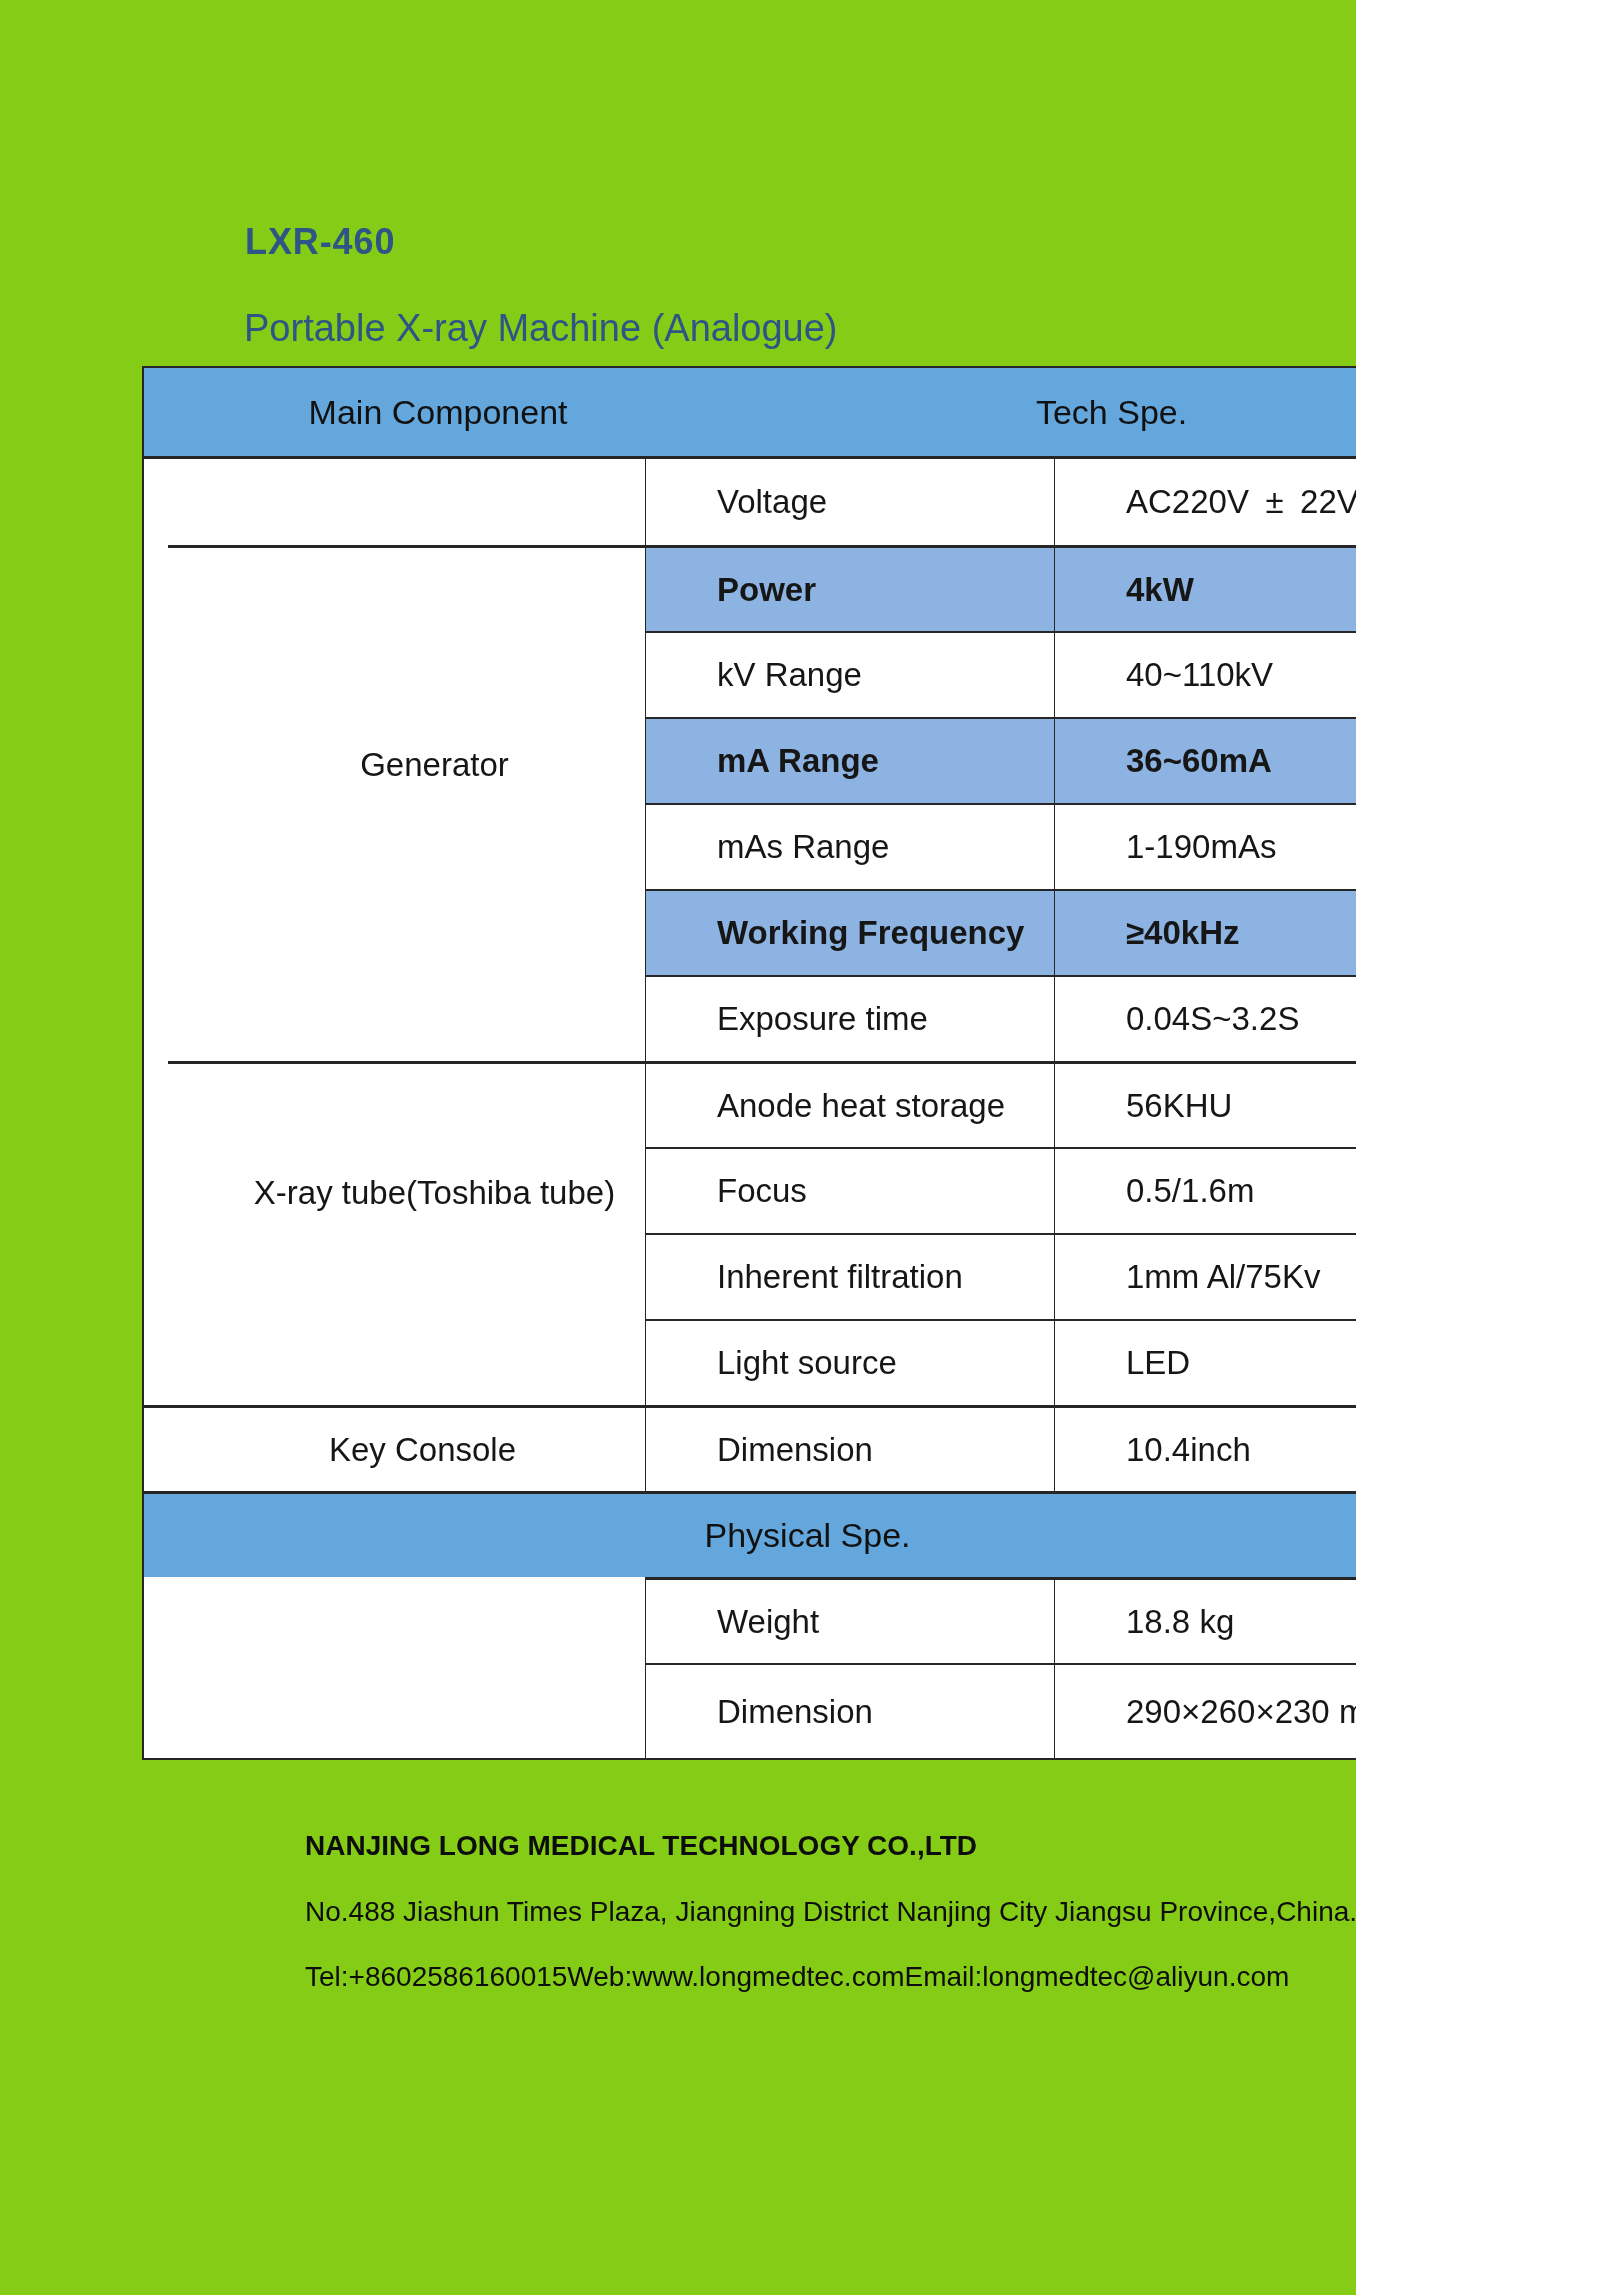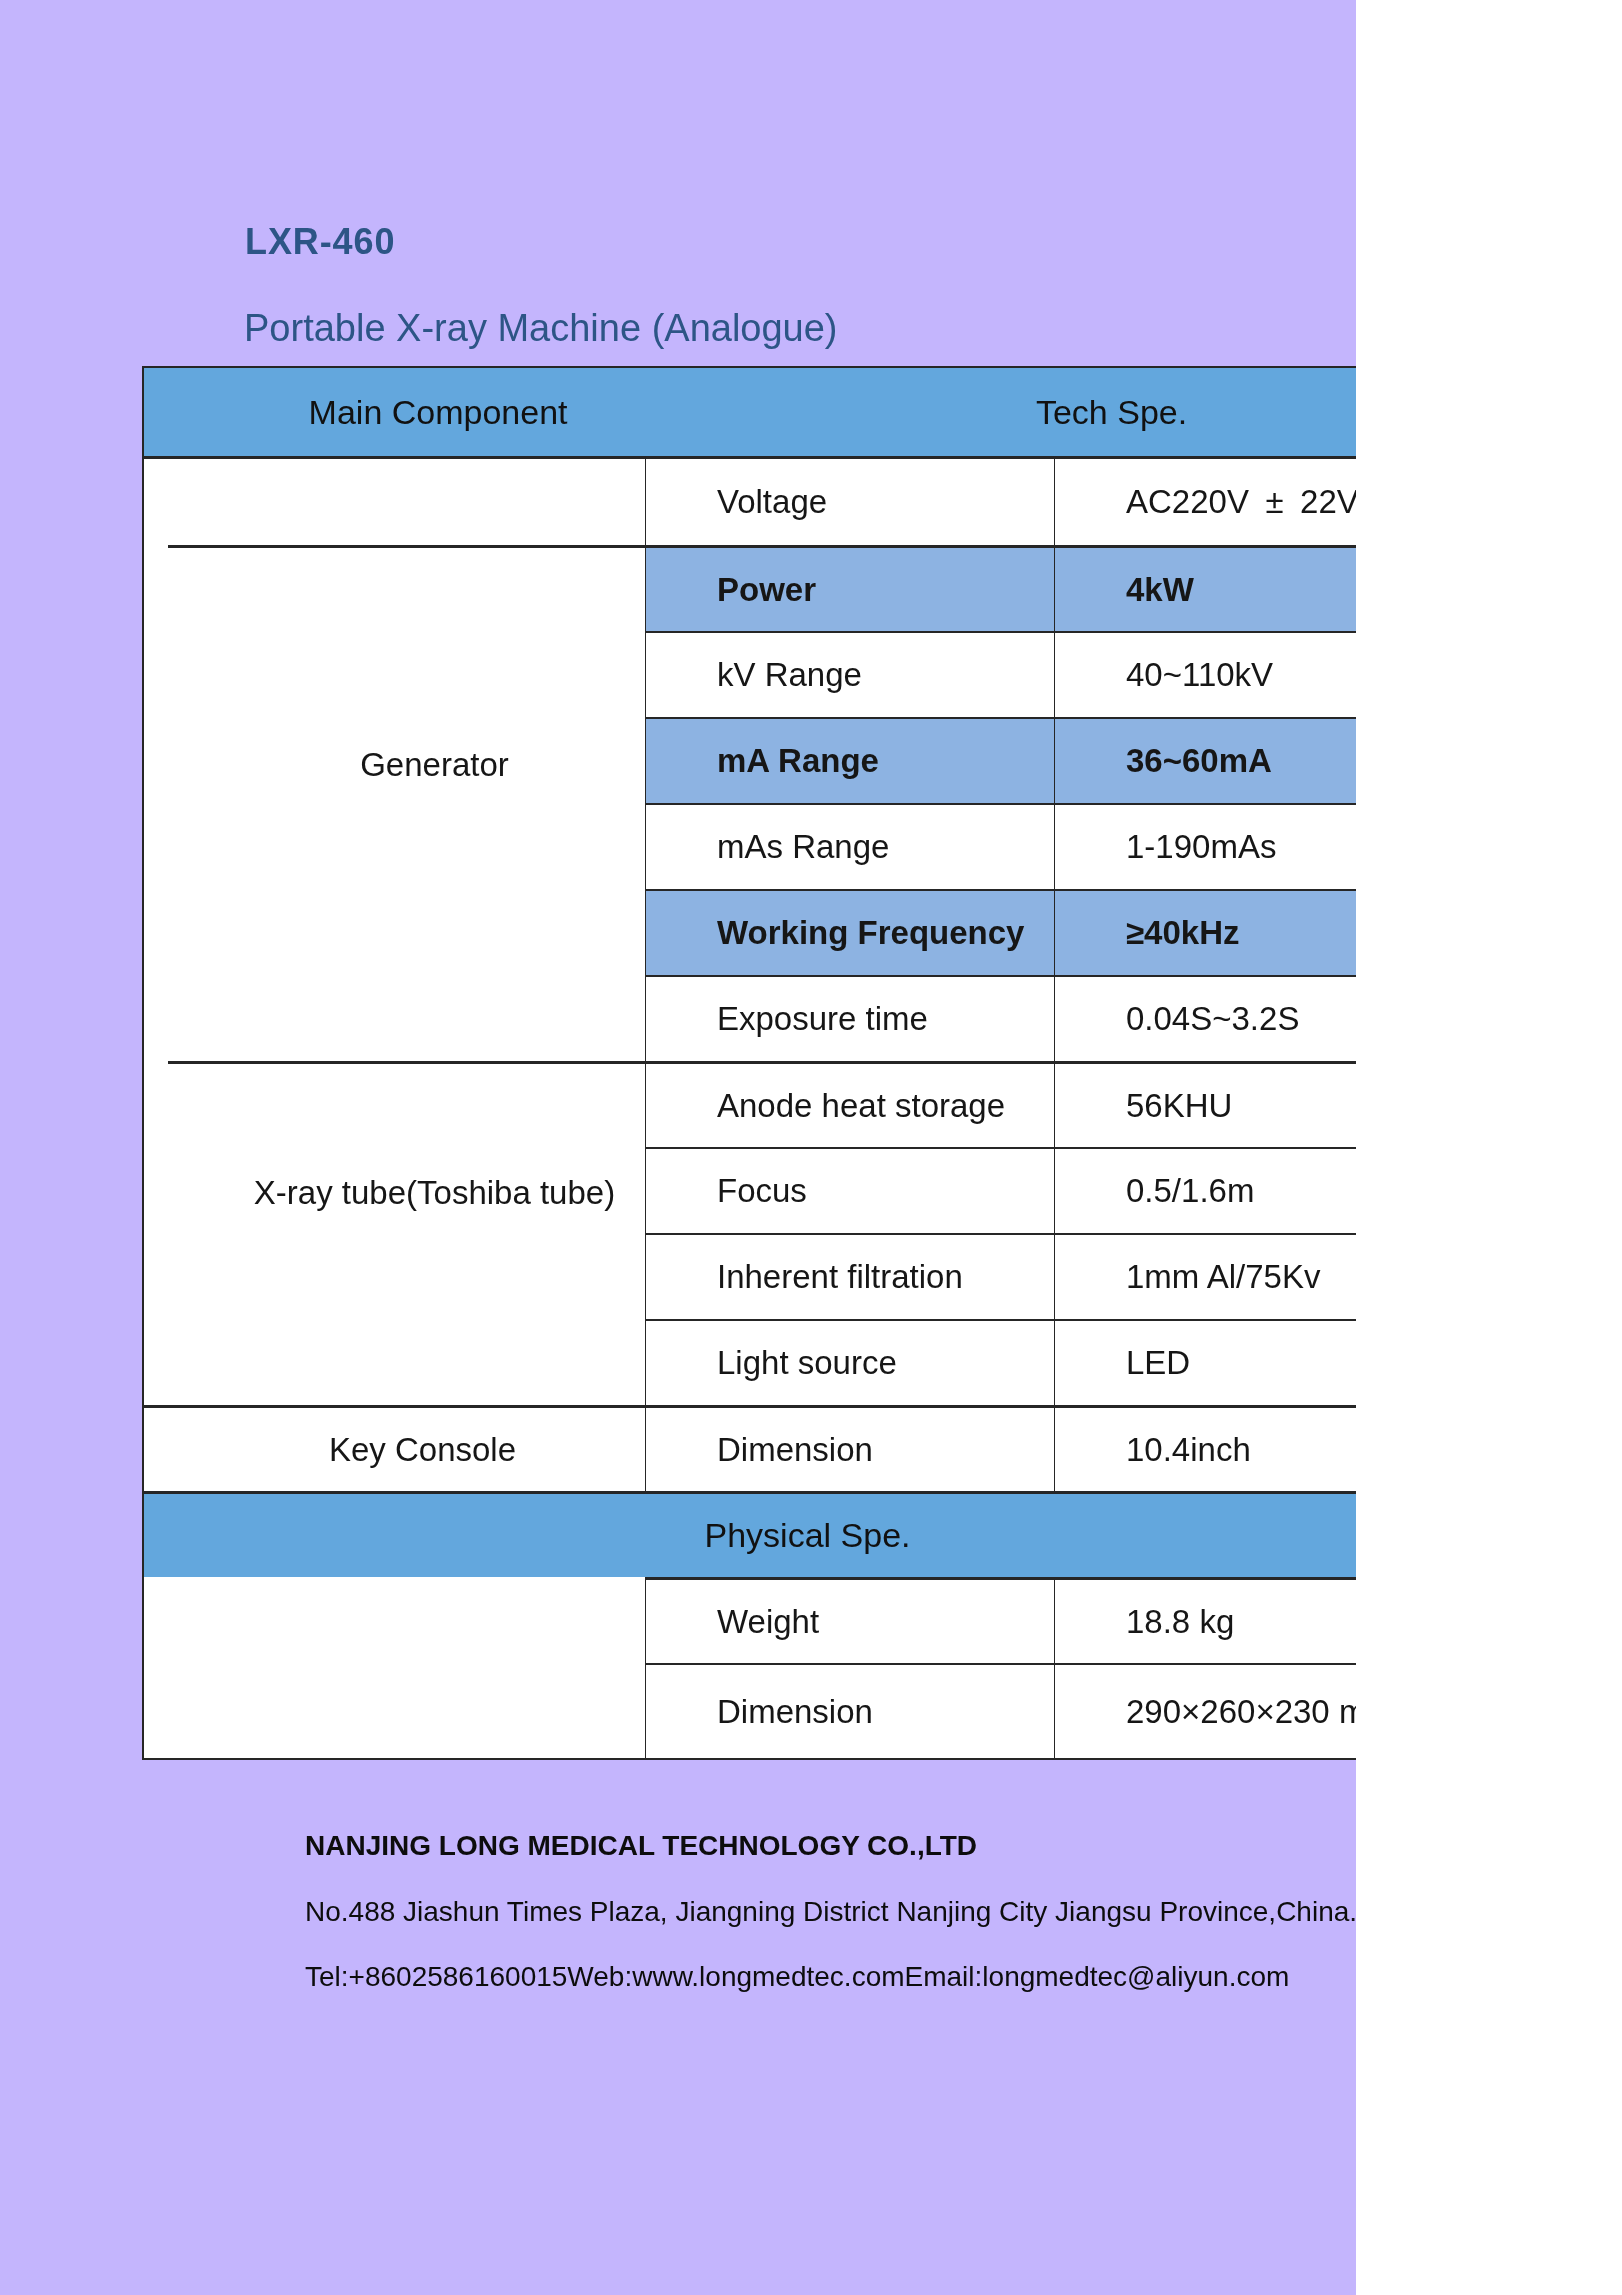--- a/index.html
+++ b/index.html
@@ -1,18 +1,18 @@
 <!DOCTYPE html>
 <html style="font-size:14.5px"><head>
 <meta charset="utf-8">
 <style>
   * { margin:0; padding:0; box-sizing:border-box; }
   body { background:#ffffff; font-family:"Liberation Sans","DejaVu Sans",sans-serif; }
   .page {
-    position:relative; width:1356px; height:2296px; background:#c4b5fd;
+    position:relative; width:1356px; height:2296px; background:#84cc16;
     overflow:hidden; color:#1a1a1a;
   }
   .doc-title {
     position:absolute; left:245px; top:221px;
     font-size:36px; font-weight:bold; color:#2d5586; letter-spacing:0.9px;
   }
   .doc-subtitle {
     position:absolute; left:244px; top:307px;
     font-size:38px; font-weight:normal; color:#2d5586;
   }

